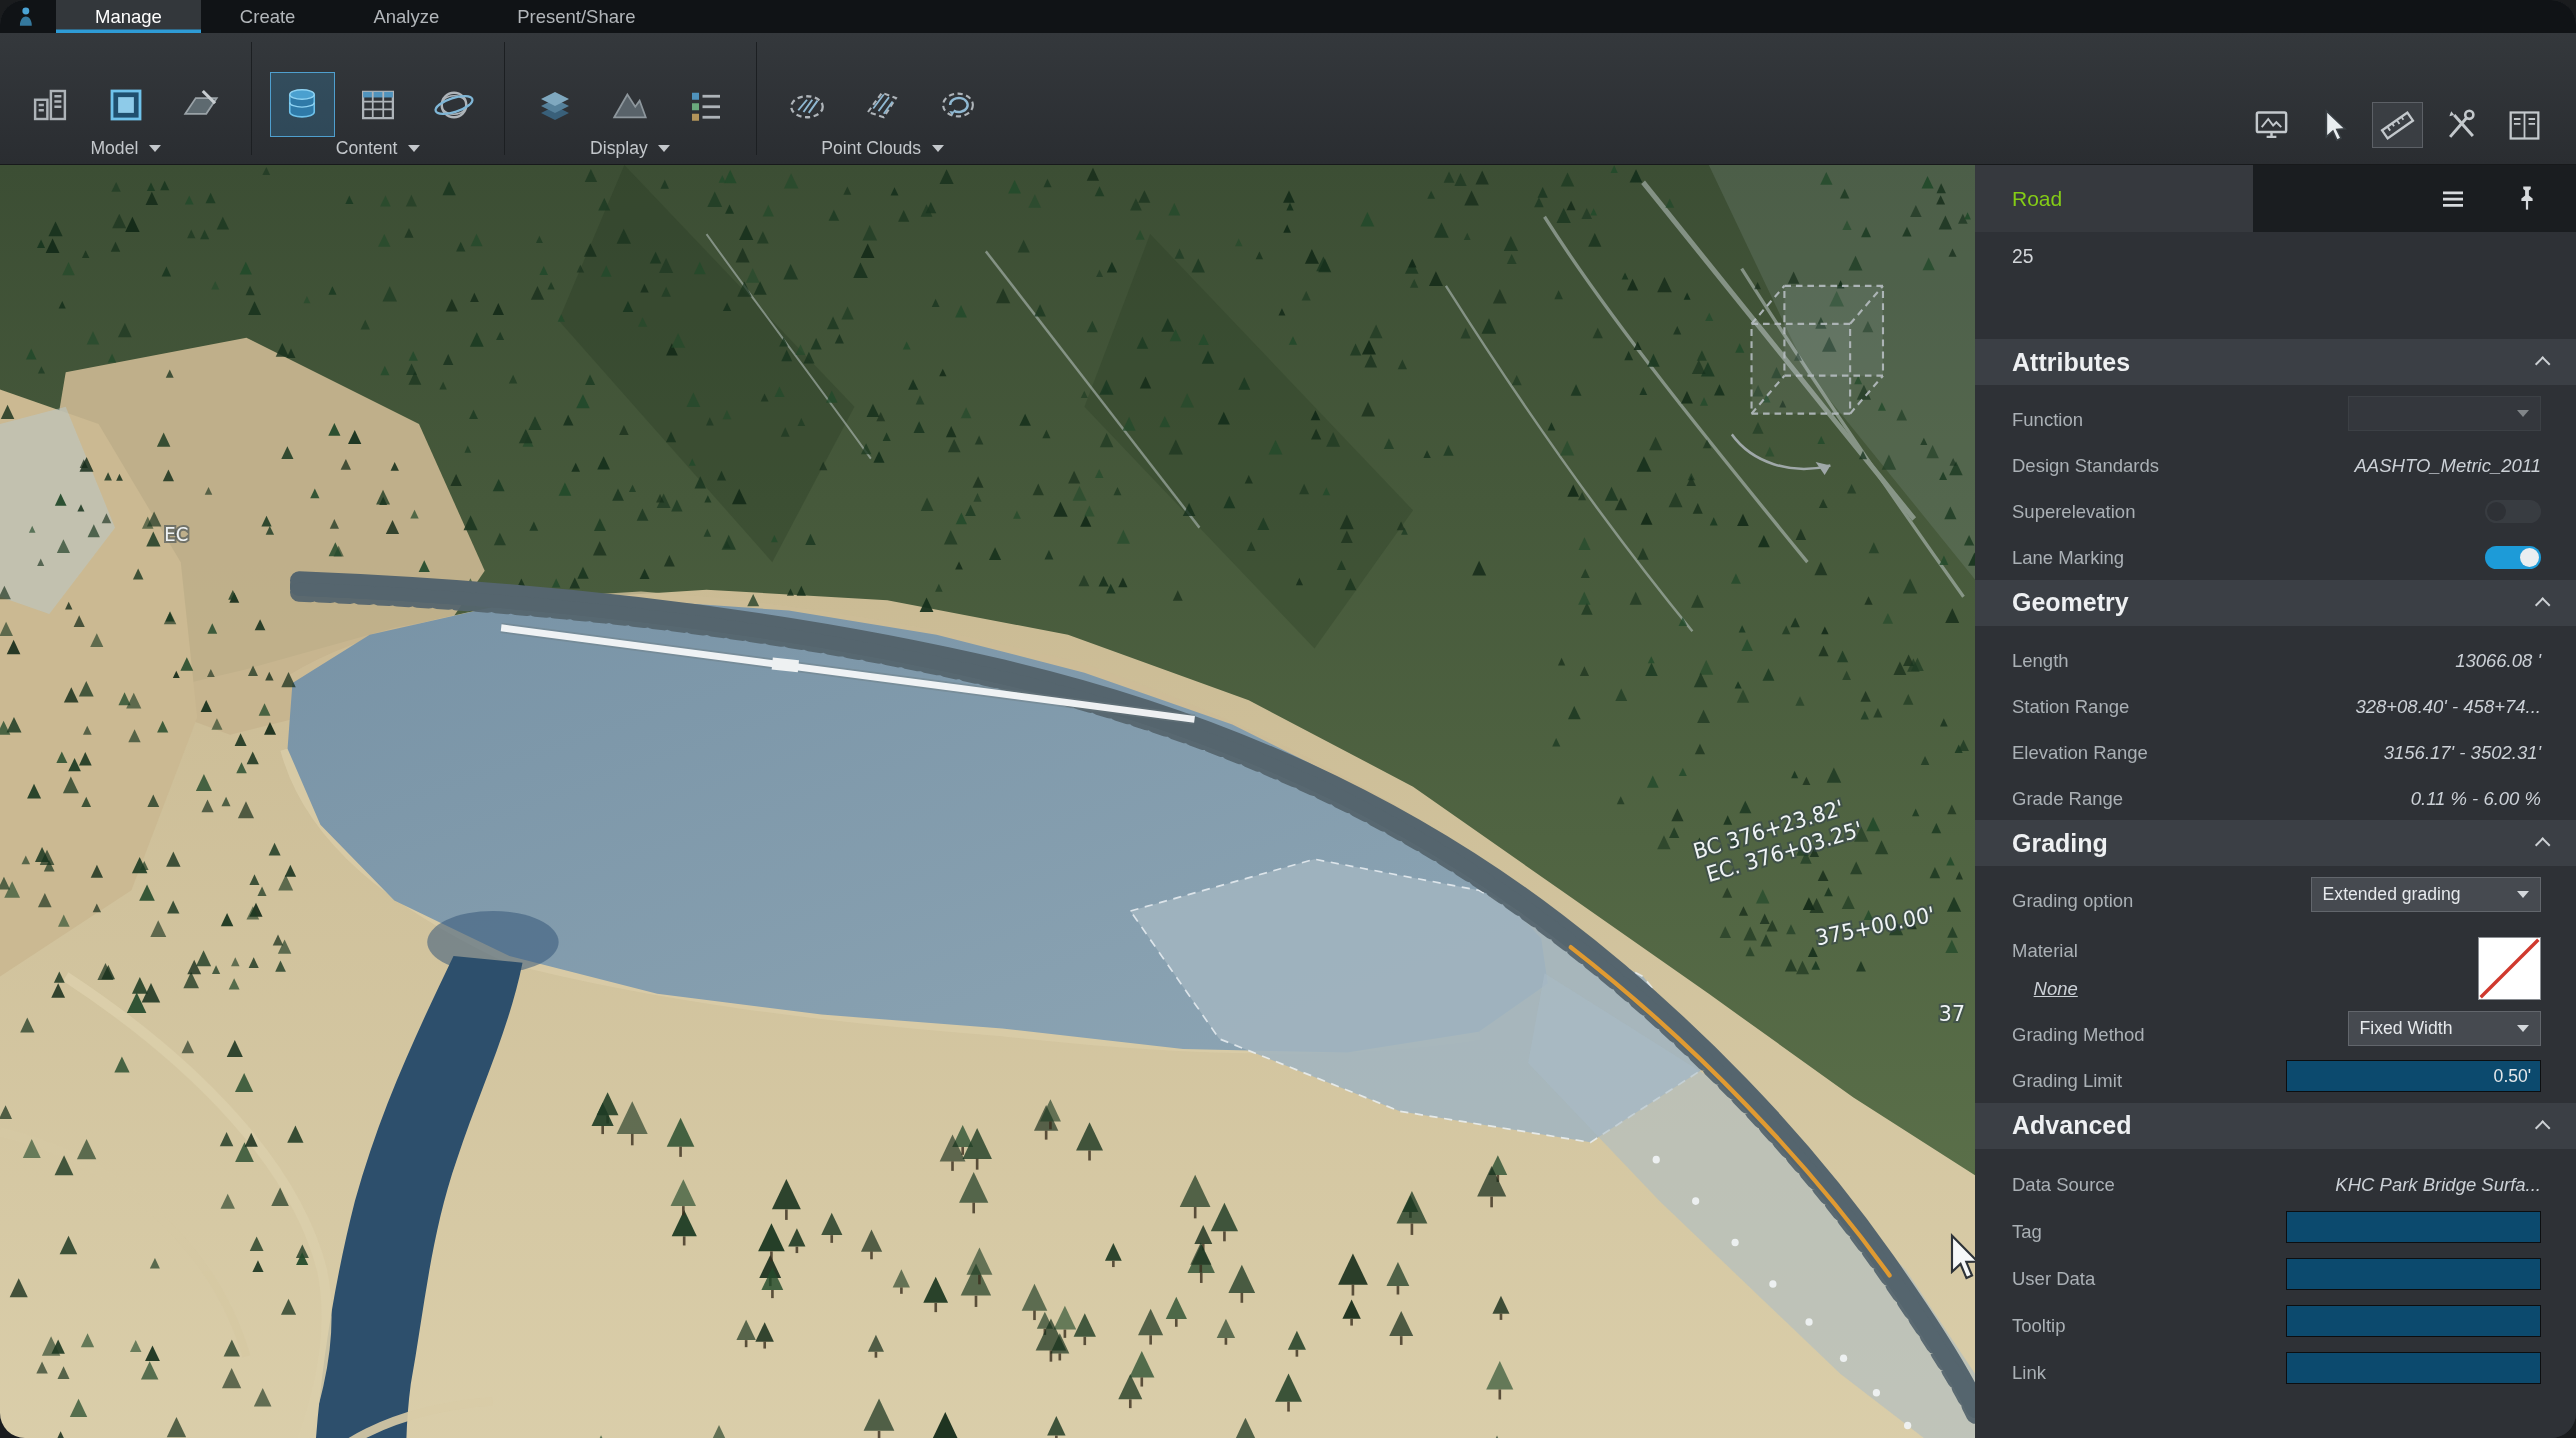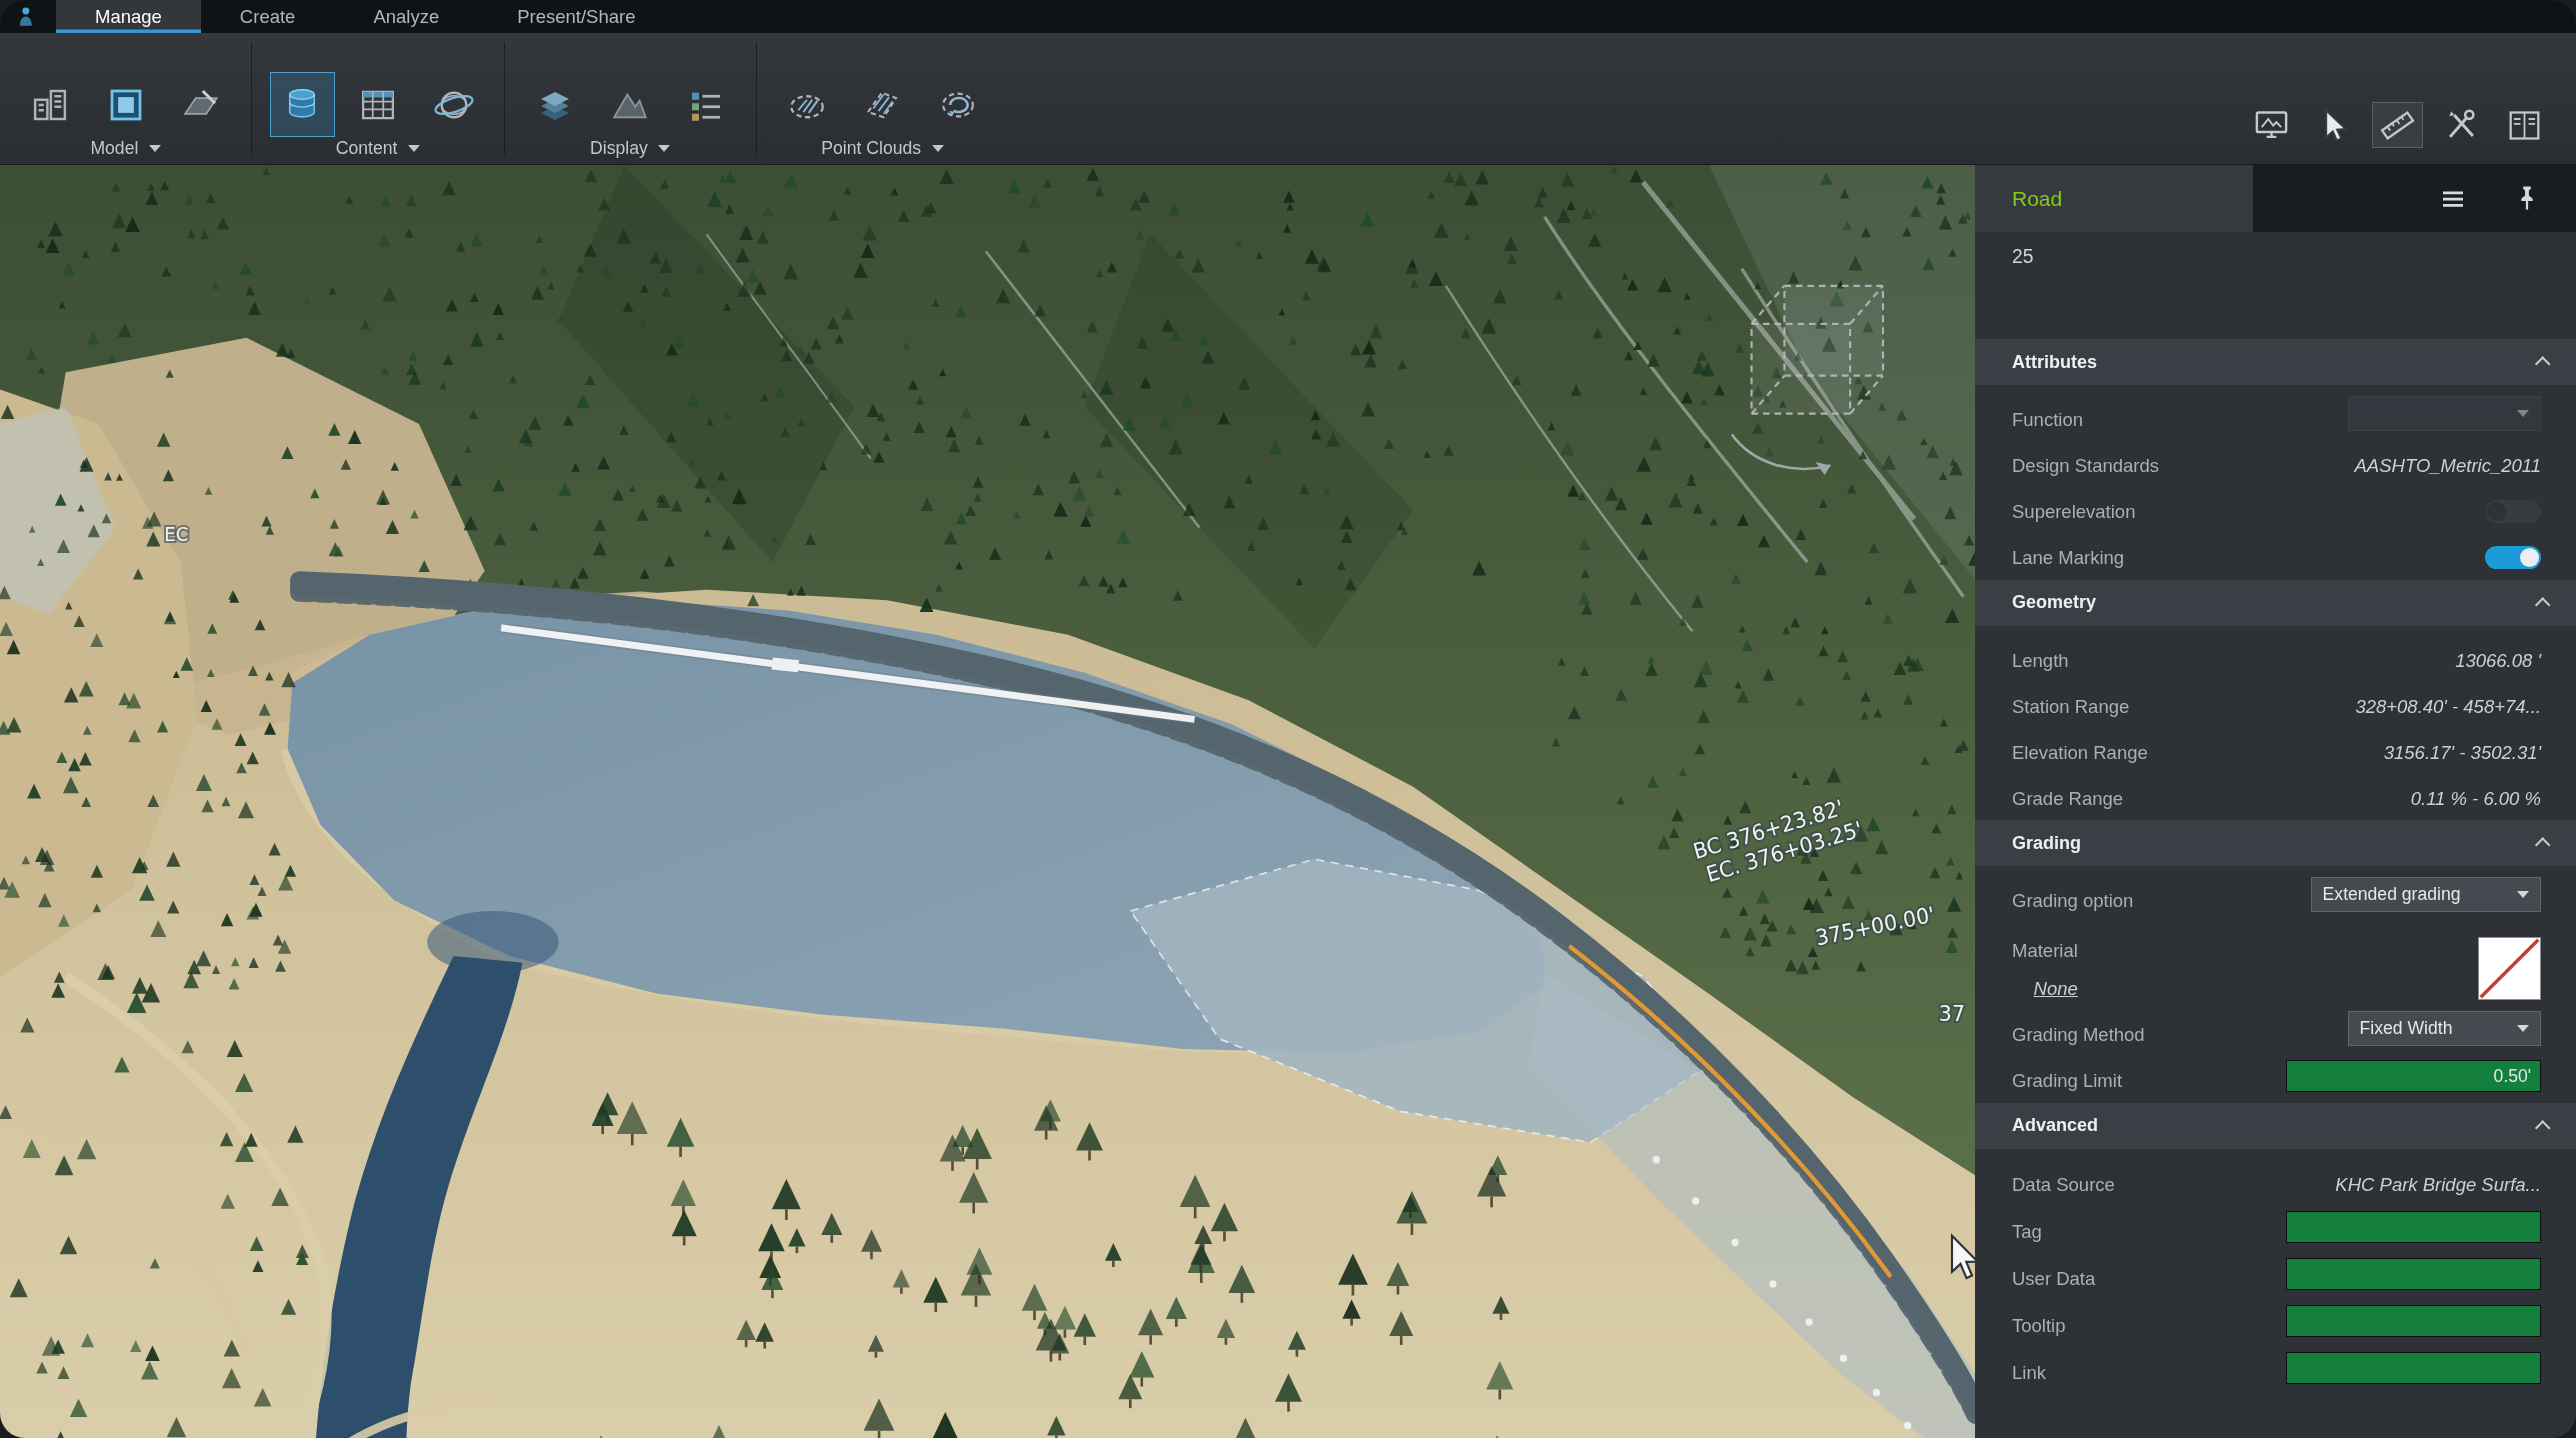--- a/index.html
+++ b/index.html
@@ -36,38 +36,38 @@
 
   
   .panel{width:601px;height:1274px;background:#2e3136;display:flex;flex-direction:column;color:#c9cdd1;}
   .phead{height:67px;display:flex;background:#1a1d20;flex:0 0 auto;}
   .ptab{width:278px;background:#36393e;display:flex;align-items:center;padding-left:37px;font-size:21px;color:#84cc16;}
   .phead-right{flex:1;display:flex;align-items:center;justify-content:flex-end;gap:39px;padding-right:32px;}
   .phicon{width:35px;height:35px;display:flex;align-items:center;justify-content:center;cursor:pointer;}
   .phicon svg{width:30px;height:30px;}
   .pid{height:49px;display:flex;align-items:center;padding-left:37px;font-size:19.3px;color:#d2d5d9;flex:0 0 auto;}
   .pspacer{height:58px;flex:0 0 auto;}
-  .psec{height:46px;background:#3b3f45;display:flex;align-items:center;justify-content:space-between;padding:0 28px 0 37px;font-size:18px;font-weight:bold;color:#eef0f2;margin-top:10.6px;flex:0 0 auto;cursor:pointer;}
+  .psec{height:46px;background:#3b3f45;display:flex;align-items:center;justify-content:space-between;padding:0 28px 0 37px;font-size:25px;font-weight:bold;color:#eef0f2;margin-top:10.6px;flex:0 0 auto;cursor:pointer;}
   .psec.first{margin-top:0;}
   .chev{width:11.4px;height:11.4px;border-left:2.6px solid #ccd0d4;border-top:2.6px solid #ccd0d4;transform:rotate(45deg) translate(1.8px,1.8px);}
   .prow{min-height:46px;display:flex;align-items:flex-end;padding:0 35px 0 37px;font-size:18.5px;flex:0 0 auto;}
   .prow.tall{min-height:47px;}
   .plabel{color:#aab0b5;}
   .pvalue{margin-left:auto;font-style:italic;color:#ccd1d7;text-align:right;}
   .pright{margin-left:auto;display:flex;align-items:center;}
   .dropdown{display:flex;align-items:center;background:#464a50;border:0.9px solid #62666c;height:35px;padding:0 10.6px;color:#e6e9ec;font-size:17.6px;gap:10.6px;cursor:pointer;}
   .dropdown .ddtext{flex:1;white-space:nowrap;}
   .dropdown .caret-down{border-top-color:#d4d8dc;}
   .dropdown.disabled{background:#3a3e44;border-color:#4b4f55;opacity:.5;}
   .toggle{width:56px;height:23px;border-radius:11.4px;position:relative;cursor:pointer;}
   .toggle.on{background:#1d9bd8;}
   .toggle.on .knob{position:absolute;right:1.8px;top:1.8px;width:19.3px;height:19.3px;border-radius:50%;background:#eaeef1;}
   .toggle.off{background:#464a50;opacity:.45;}
   .toggle.off .knob{position:absolute;left:1.8px;top:1.8px;width:19.3px;height:19.3px;border-radius:50%;background:#2e3136;}
-  .pinput{width:255px;height:32px;background:#15803d;border:0.9px solid #0c0e10;color:#e4e7ea;font-size:17.6px;text-align:right;padding:0 8.8px;font-family:"Liberation Sans",sans-serif;}
+  .pinput{width:255px;height:32px;background:#0c4a6e;border:0.9px solid #0c0e10;color:#e4e7ea;font-size:17.6px;text-align:right;padding:0 8.8px;font-family:"Liberation Sans",sans-serif;}
   .prow.material{align-items:flex-end;padding-top:5.3px;min-height:88px;}
   .mtexts{display:flex;flex-direction:column;gap:16px;padding-top:7px;}
   .swatch{margin-left:auto;width:63px;height:63px;background:#ffffff;border:0.9px solid #8a8e93;position:relative;cursor:pointer;}
   .swatch svg{position:absolute;inset:0;width:100%;height:100%;}
 </style>
 </head>
 <body>
 
 <div class="stage">
 

